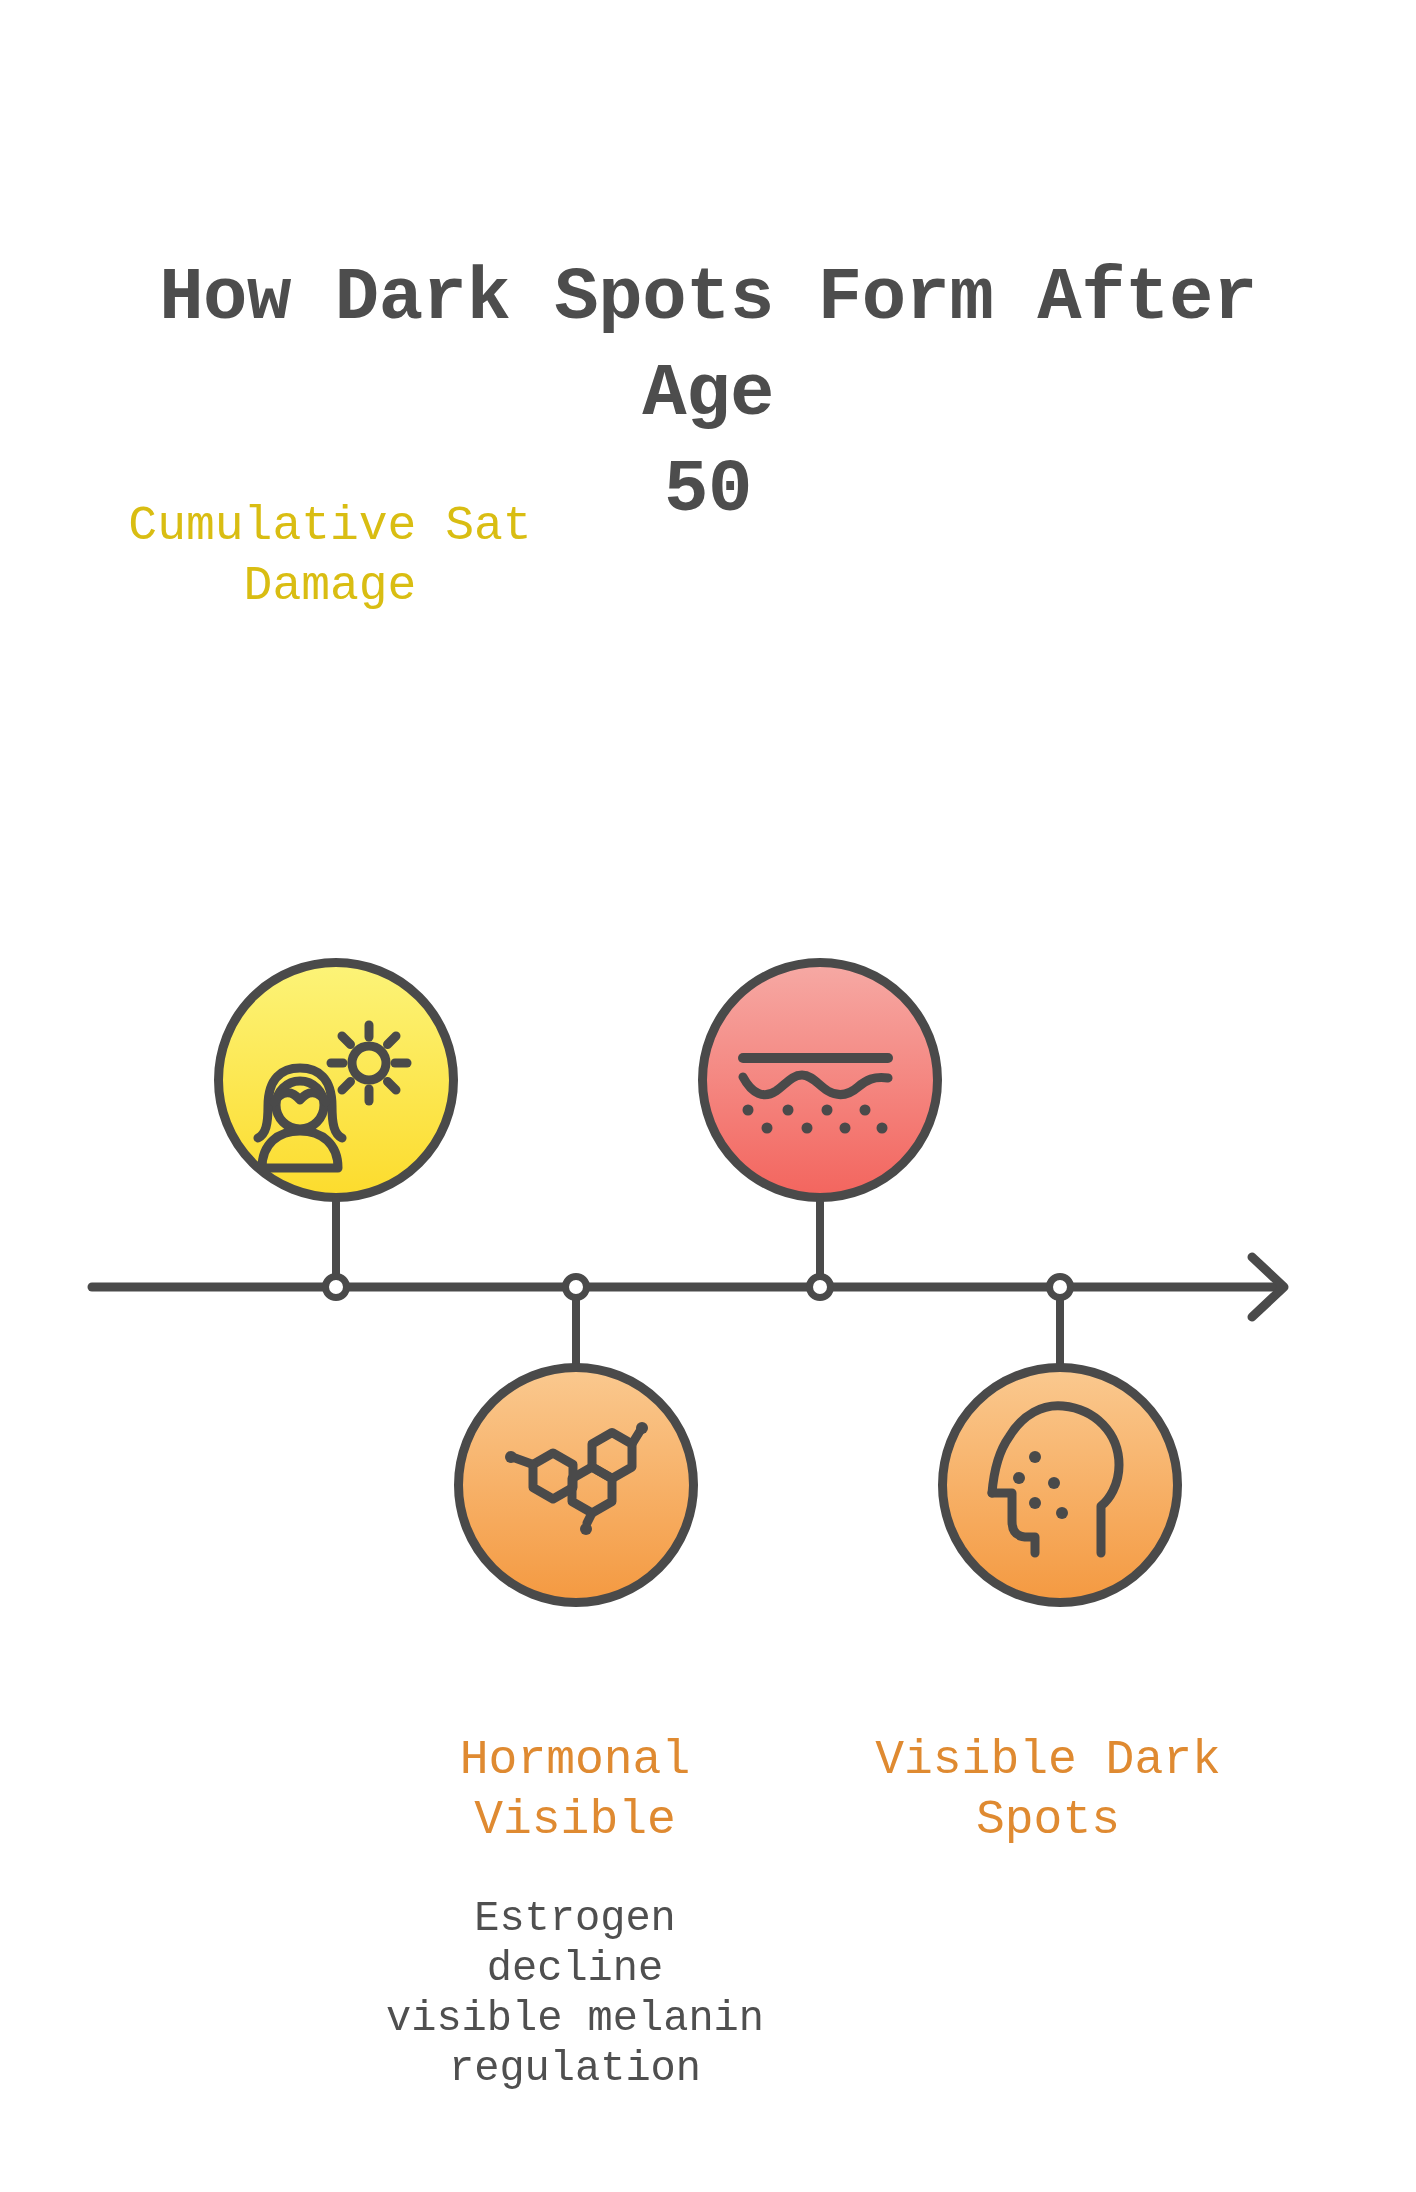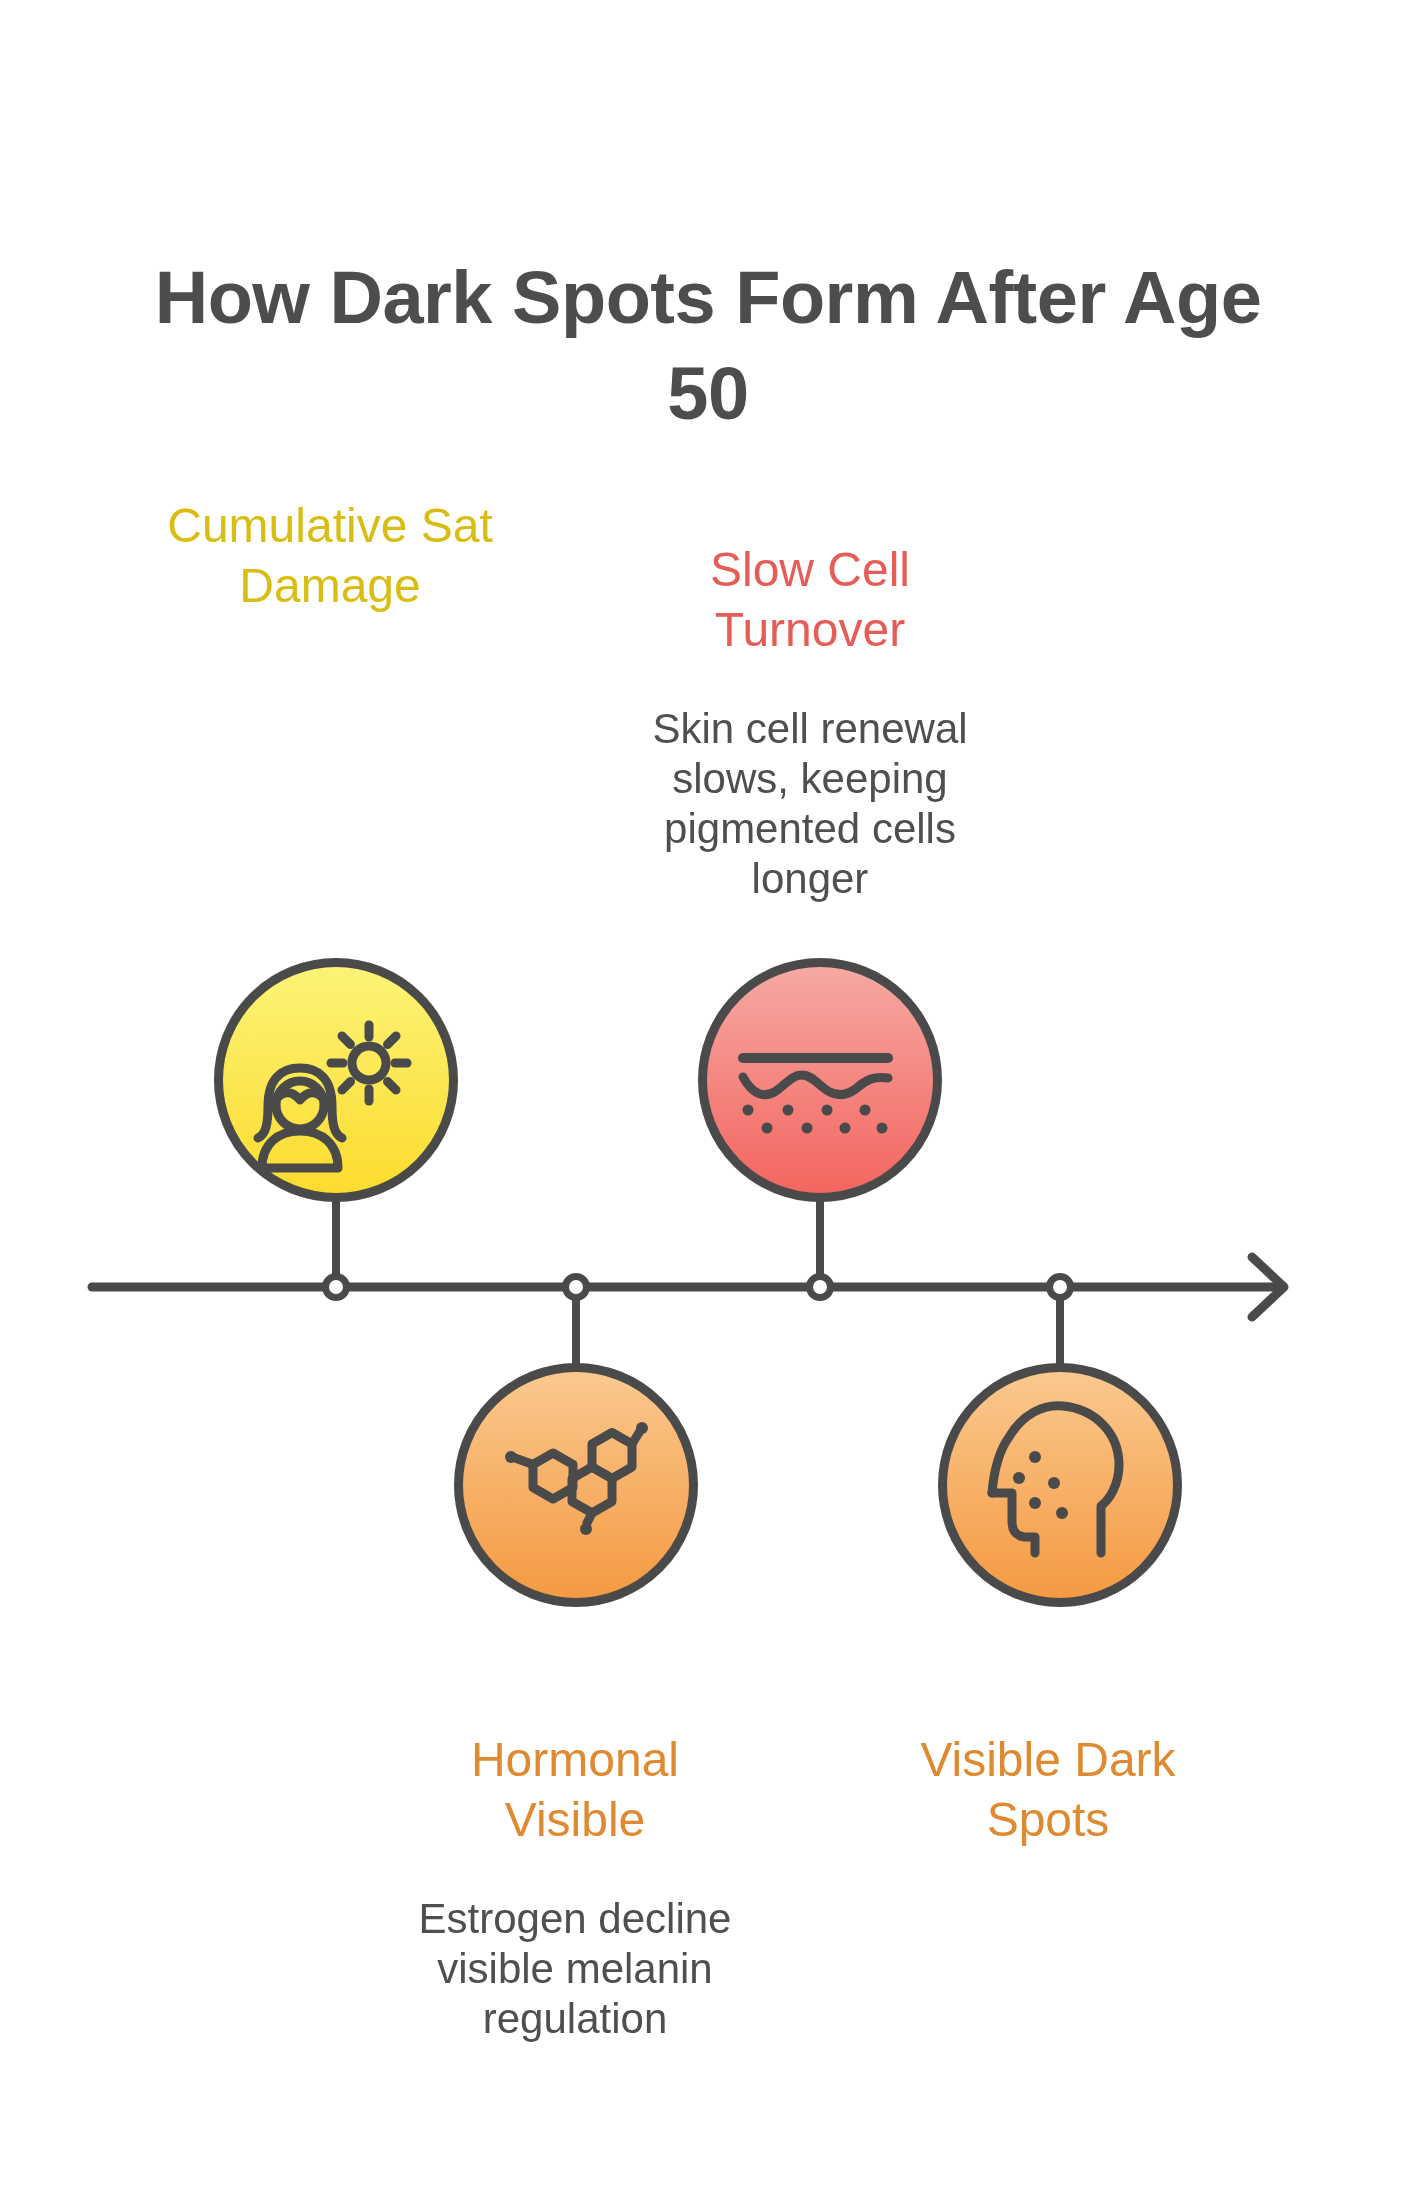--- a/index.html
+++ b/index.html
@@ -1,18 +1,18 @@
 <!DOCTYPE html>
 <html><head>
 <meta charset="utf-8">
 <style>
   html,body{margin:0;padding:0;background:#ffffff;}
   .page{
     position:relative;width:1416px;height:2192px;background:#ffffff;
-    font-family:Liberation Sans, sans-serif;overflow:hidden;
+    font-family:Liberation Mono, monospace;overflow:hidden;
   }
   .title{
     position:absolute;left:128px;top:200px;width:1160px;
     text-align:center;font-size:74px;line-height:96px;font-weight:700;
     color:#4d4d4d;white-space:pre-line;letter-spacing:-0.5px;
   }
   .stage-text{position:absolute;text-align:center;white-space:pre-line;}
   .stage-heading{font-size:48px;line-height:60px;font-weight:400;}
   .stage-body{margin-top:26px;font-size:42px;line-height:50px;color:#4f4f4f;}
   .accent-yellow{color:#d9bd12;}
@@ -44,28 +44,20 @@
 <div class="page">
 
   <h1 class="title">How Dark Spots Form After Age
 50</h1>
 
   <div class="stage-text" id="tb1">
     <div class="stage-heading accent-yellow">Cumulative Sat
 Damage</div>
   </div>
 
-  <div class="stage-text" id="tb2">
-    <div class="stage-heading accent-red">Slow Cell
-Turnover</div>
-    <div class="stage-body">Skin cell renewal
-slows, keeping
-pigmented cells
-longer</div>
-  </div>
 
   <div class="stage-circle grad-yellow" id="c1">
     <svg width="244" height="244" viewBox="0 0 244 244">
       <circle class="icon-stroke" cx="155" cy="105" r="17"></circle>
       <line class="icon-stroke" x1="155" y1="67" x2="155" y2="79"></line>
       <line class="icon-stroke" x1="155" y1="131" x2="155" y2="143"></line>
       <line class="icon-stroke" x1="117" y1="105" x2="129" y2="105"></line>
       <line class="icon-stroke" x1="181" y1="105" x2="193" y2="105"></line>
       <line class="icon-stroke" x1="128" y1="78" x2="136.5" y2="86.5"></line>
       <line class="icon-stroke" x1="173.5" y1="123.5" x2="182" y2="132"></line>

